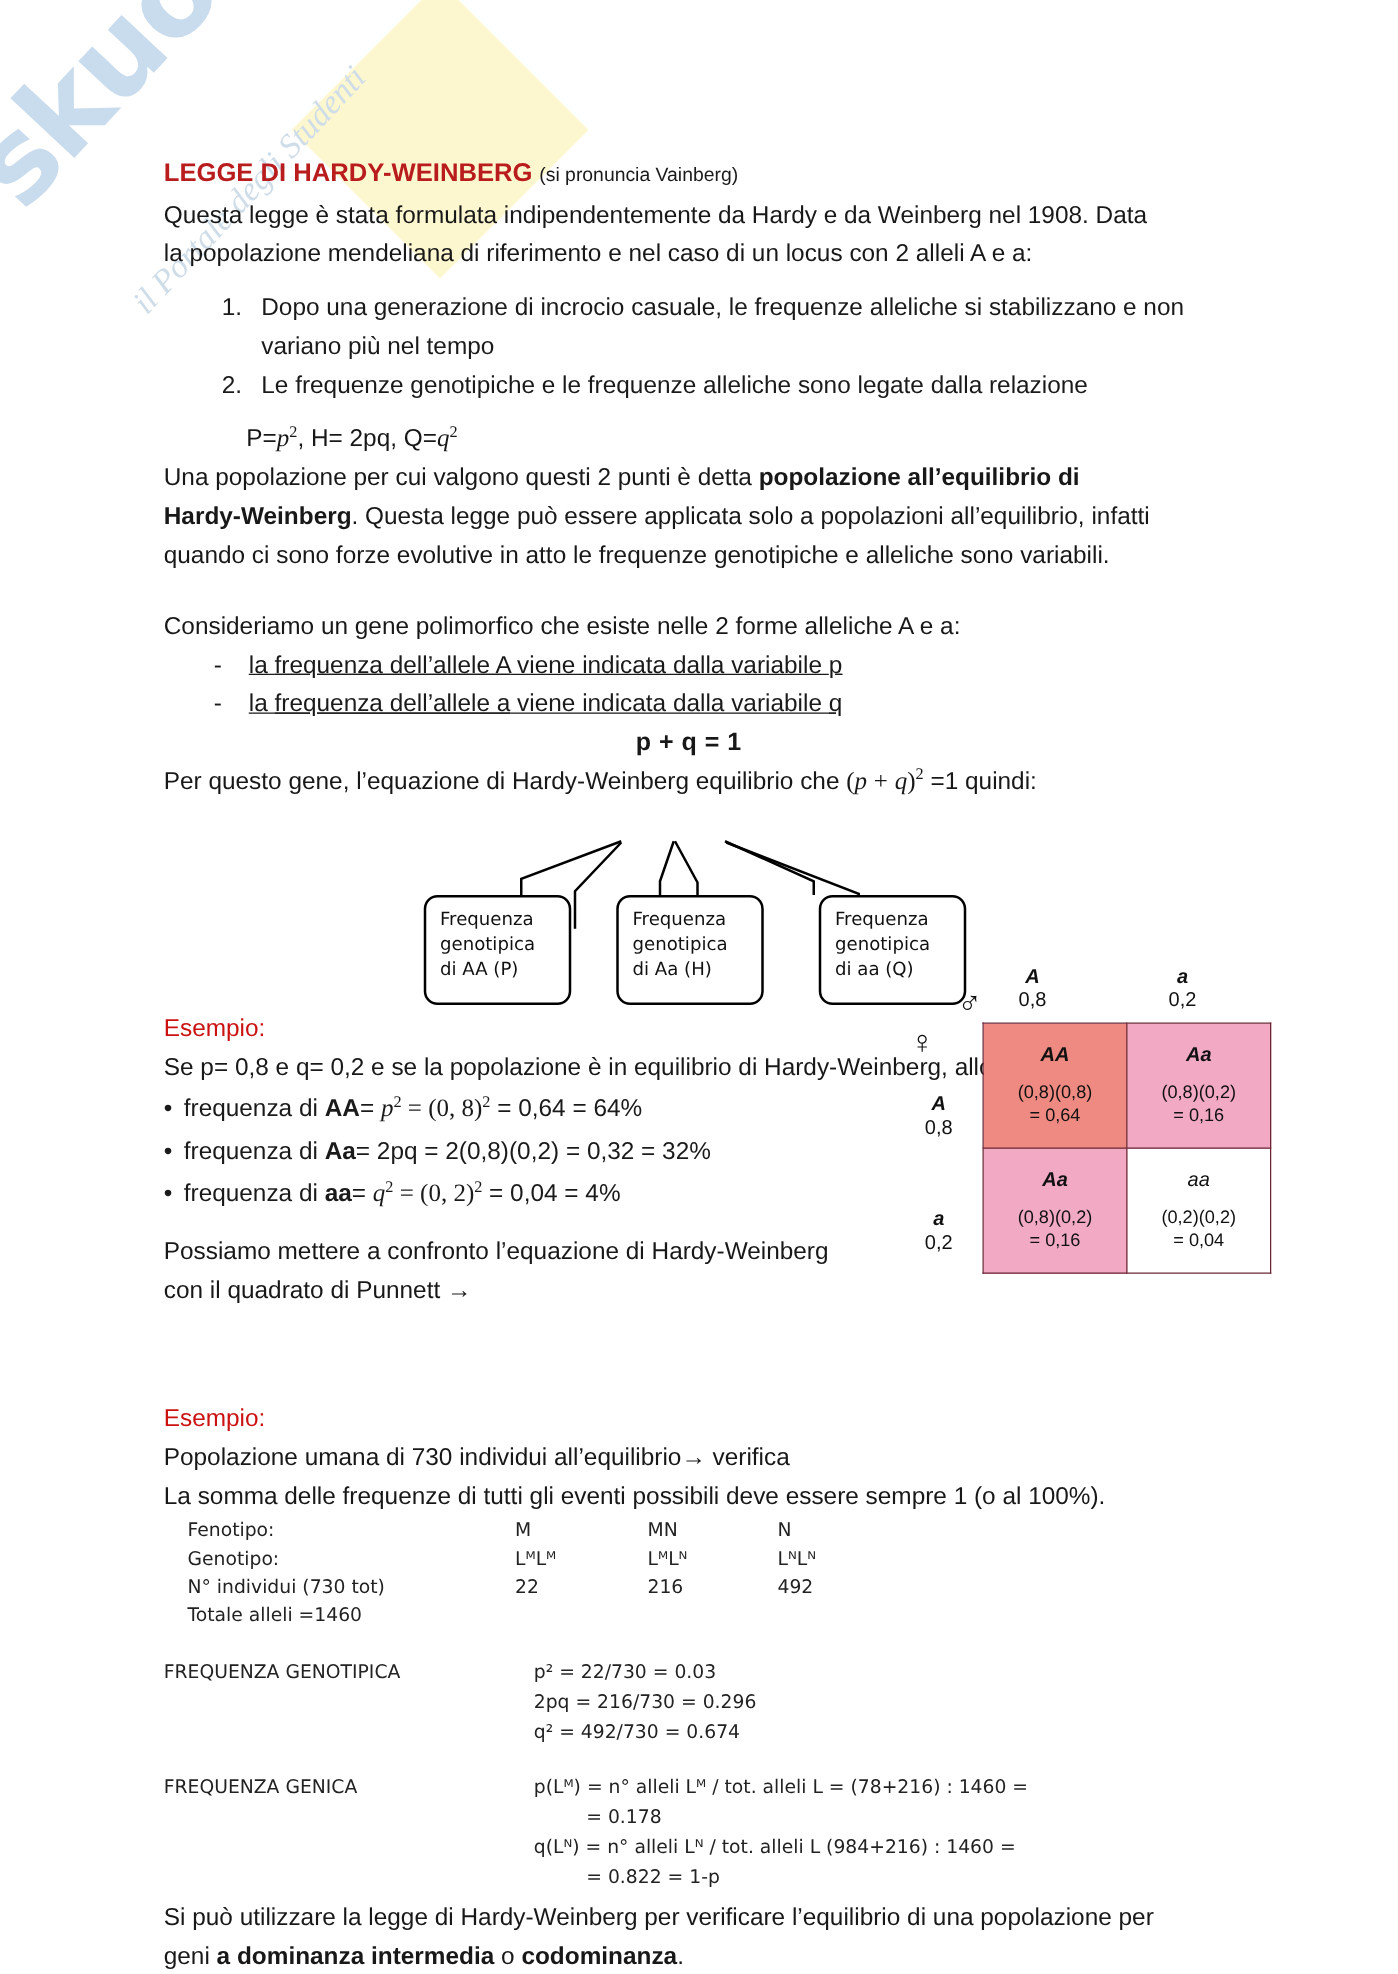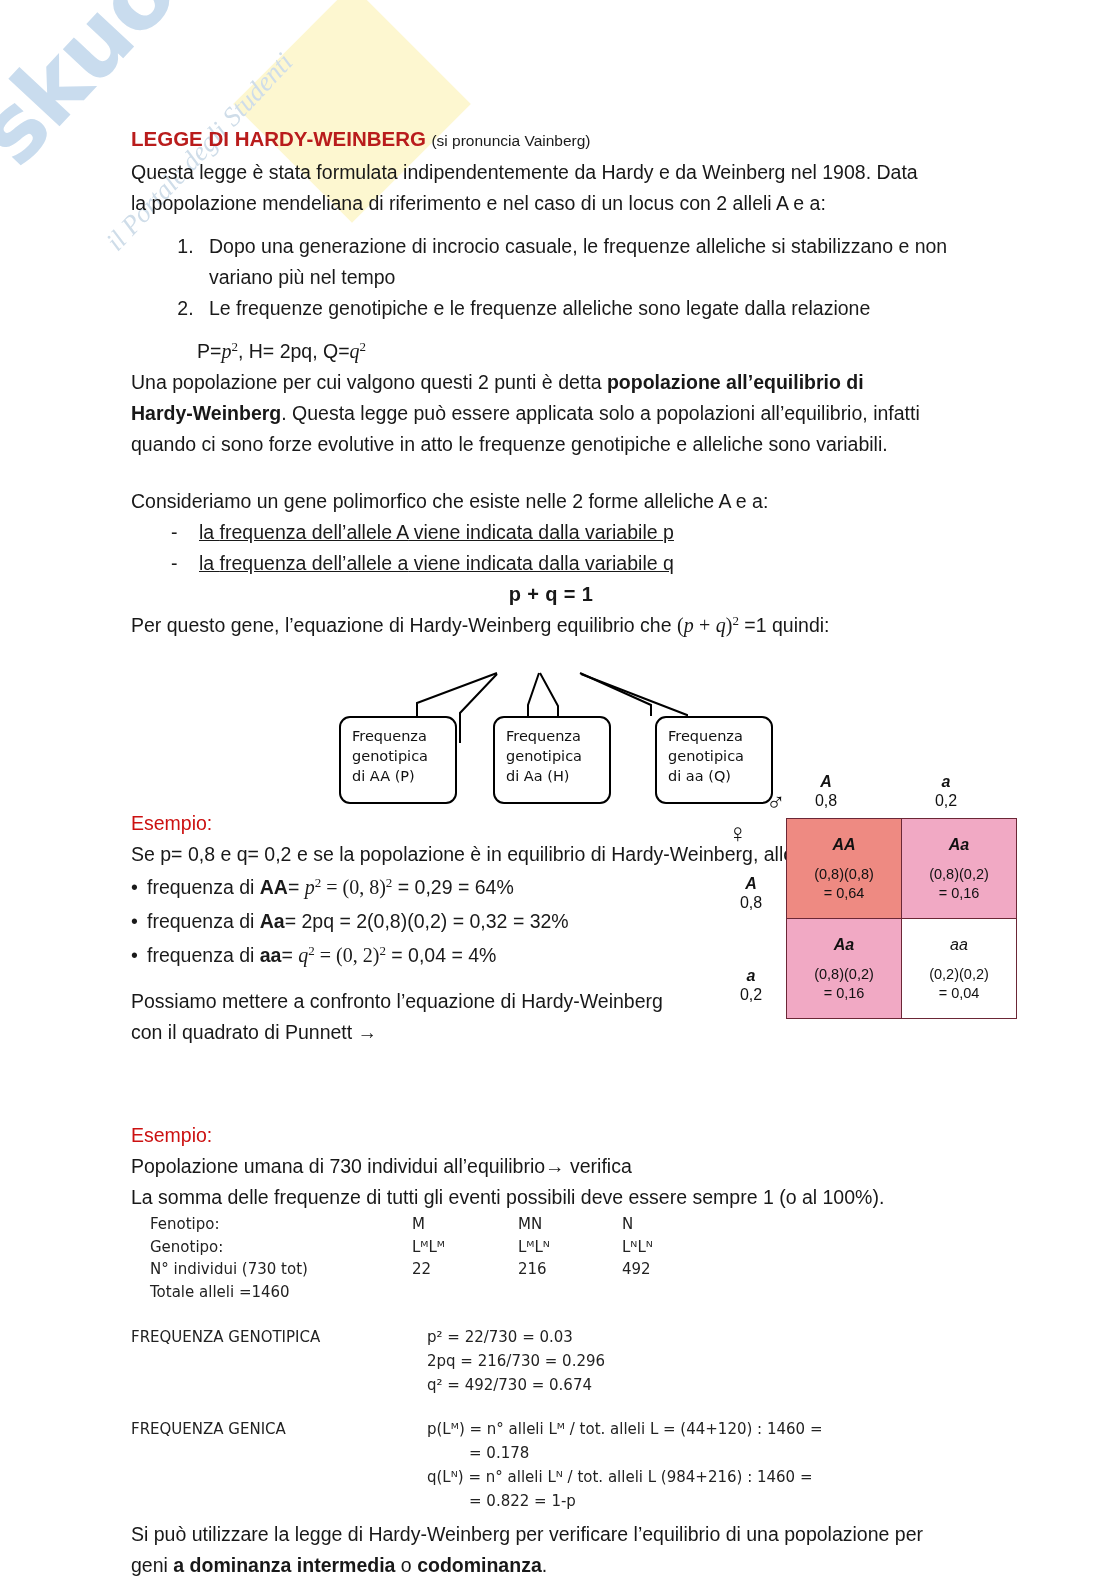--- a/index.html
+++ b/index.html
@@ -374,21 +374,21 @@
       <span>Frequenza</span><br>
       <span>genotipica</span><br>
       <span>di aa (Q)</span>
     </div>
   </div>
 
   <p class="p esempio">Esempio:</p>
   <p class="p">Se p= 0,8 e q= 0,2 e se la popolazione è in equilibrio di Hardy-Weinberg, allora:</p>
 
   <ul class="bullets">
-    <li><span>frequenza di </span><b>AA</b><span>= </span><span class="mathit">p</span><sup class="exp">2</sup><span class="mathit" style="font-style:normal;"> = (0, 8)</span><sup class="exp">2</sup><span> = 0,29 = 64%</span></li>
+    <li><span>frequenza di </span><b>AA</b><span>= </span><span class="mathit">p</span><sup class="exp">2</sup><span class="mathit" style="font-style:normal;"> = (0, 8)</span><sup class="exp">2</sup><span> = 0,64 = 64%</span></li>
     <li><span>frequenza di </span><b>Aa</b><span>= 2pq = 2(0,8)(0,2) = 0,32 = 32%</span></li>
     <li><span>frequenza di </span><b>aa</b><span>= </span><span class="mathit">q</span><sup class="exp">2</sup><span class="mathit" style="font-style:normal;"> = (0, 2)</span><sup class="exp">2</sup><span> = 0,04 = 4%</span></li>
   </ul>
 
   <div class="spacer-sm"></div>
 
   <p class="p">
     <span>Possiamo mettere a confronto l’equazione di Hardy-Weinberg</span><br>
     <span>con il quadrato di Punnett →</span>
   </p>
@@ -433,21 +433,21 @@
       <div>2pq = 216/730 = 0.296</div>
       <div>q² = 492/730 = 0.674</div>
     </div>
   </div>
 
   <div style="height:20px;"></div>
 
   <div class="freqblock">
     <span class="fb-label">FREQUENZA GENICA</span>
     <div class="fb-body">
-      <div>p(Lᴹ) = n° alleli Lᴹ / tot. alleli L = (44+120) : 1460 =</div>
+      <div>p(Lᴹ) = n° alleli Lᴹ / tot. alleli L = (78+216) : 1460 =</div>
       <div class="fb-indent">= 0.178</div>
       <div>q(Lᴺ) = n° alleli Lᴺ / tot. alleli L (984+216) : 1460 =</div>
       <div class="fb-indent">= 0.822 = 1-p</div>
     </div>
   </div>
 
   <div style="height:6px;"></div>
 
   <p class="p">
     <span>Si può utilizzare la legge di Hardy-Weinberg per verificare l’equilibrio di una popolazione per</span><br>

